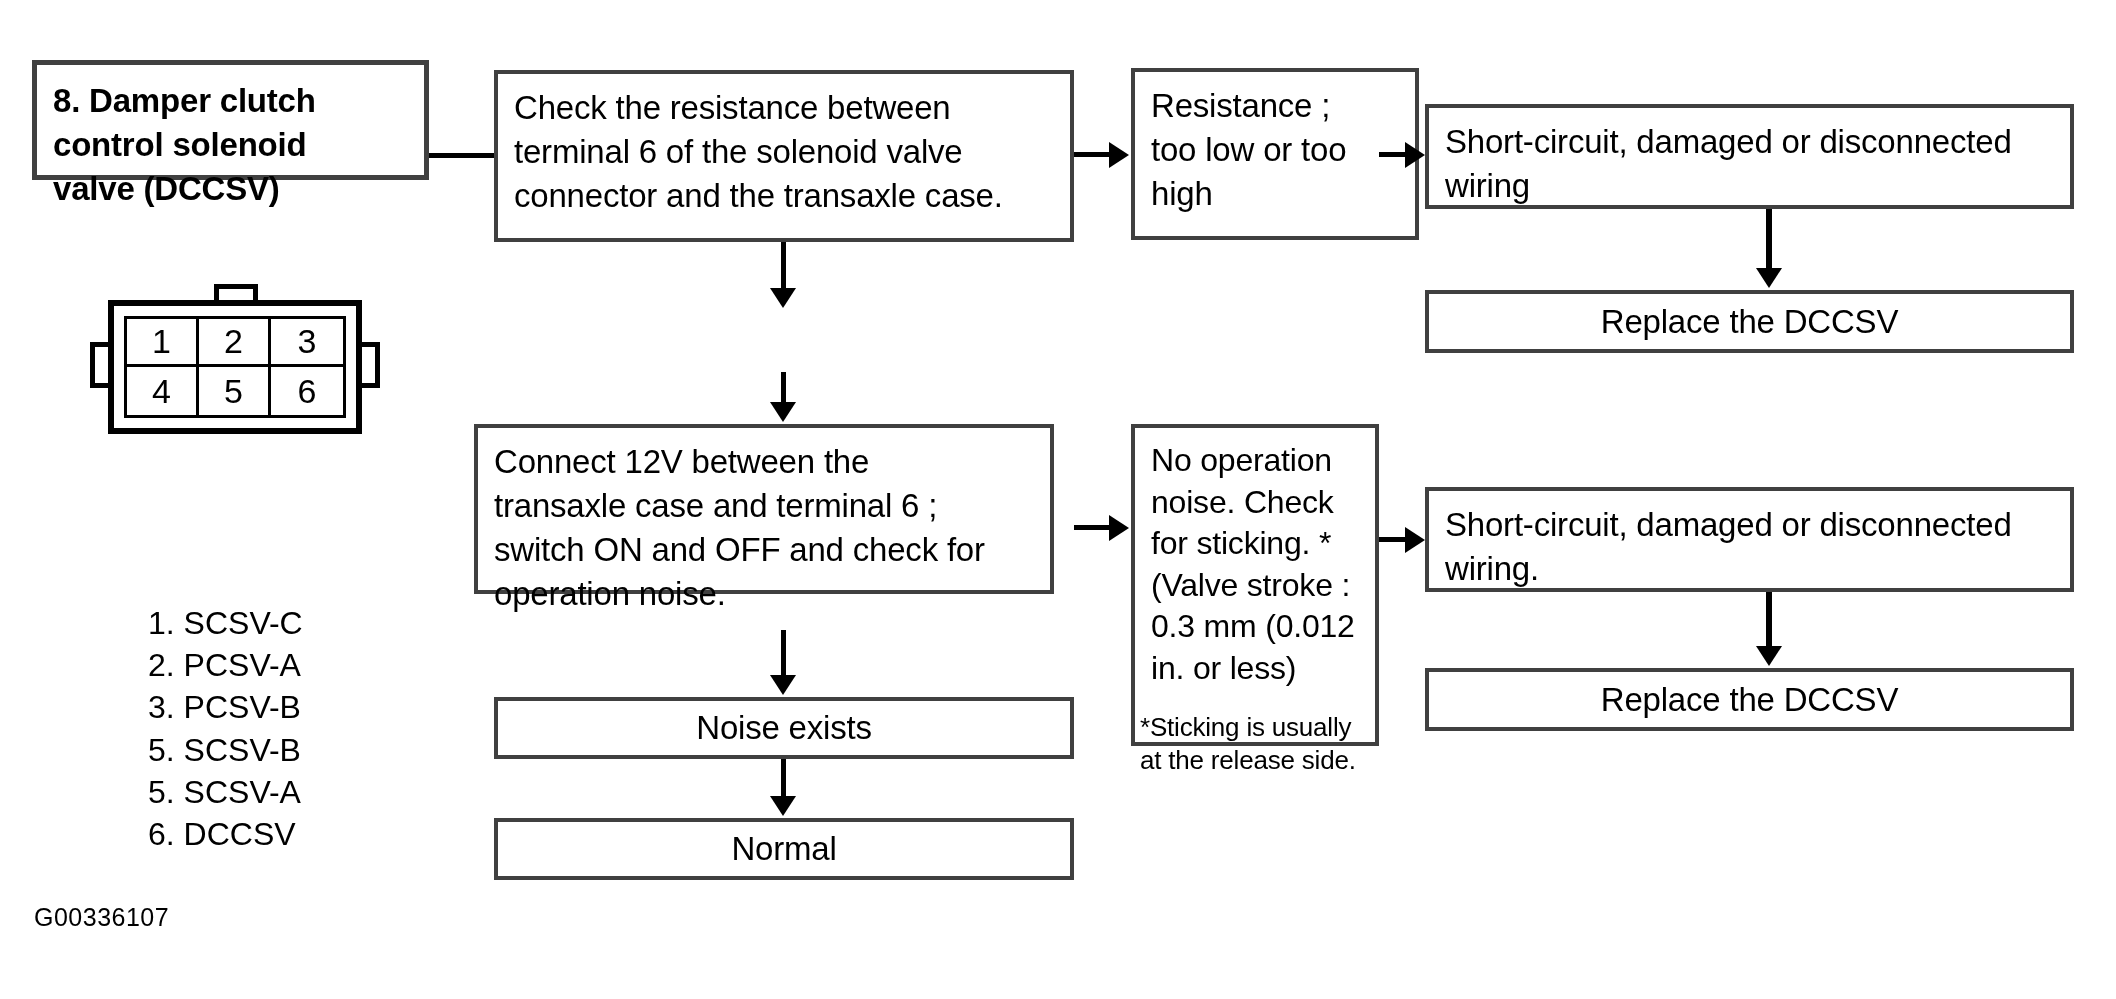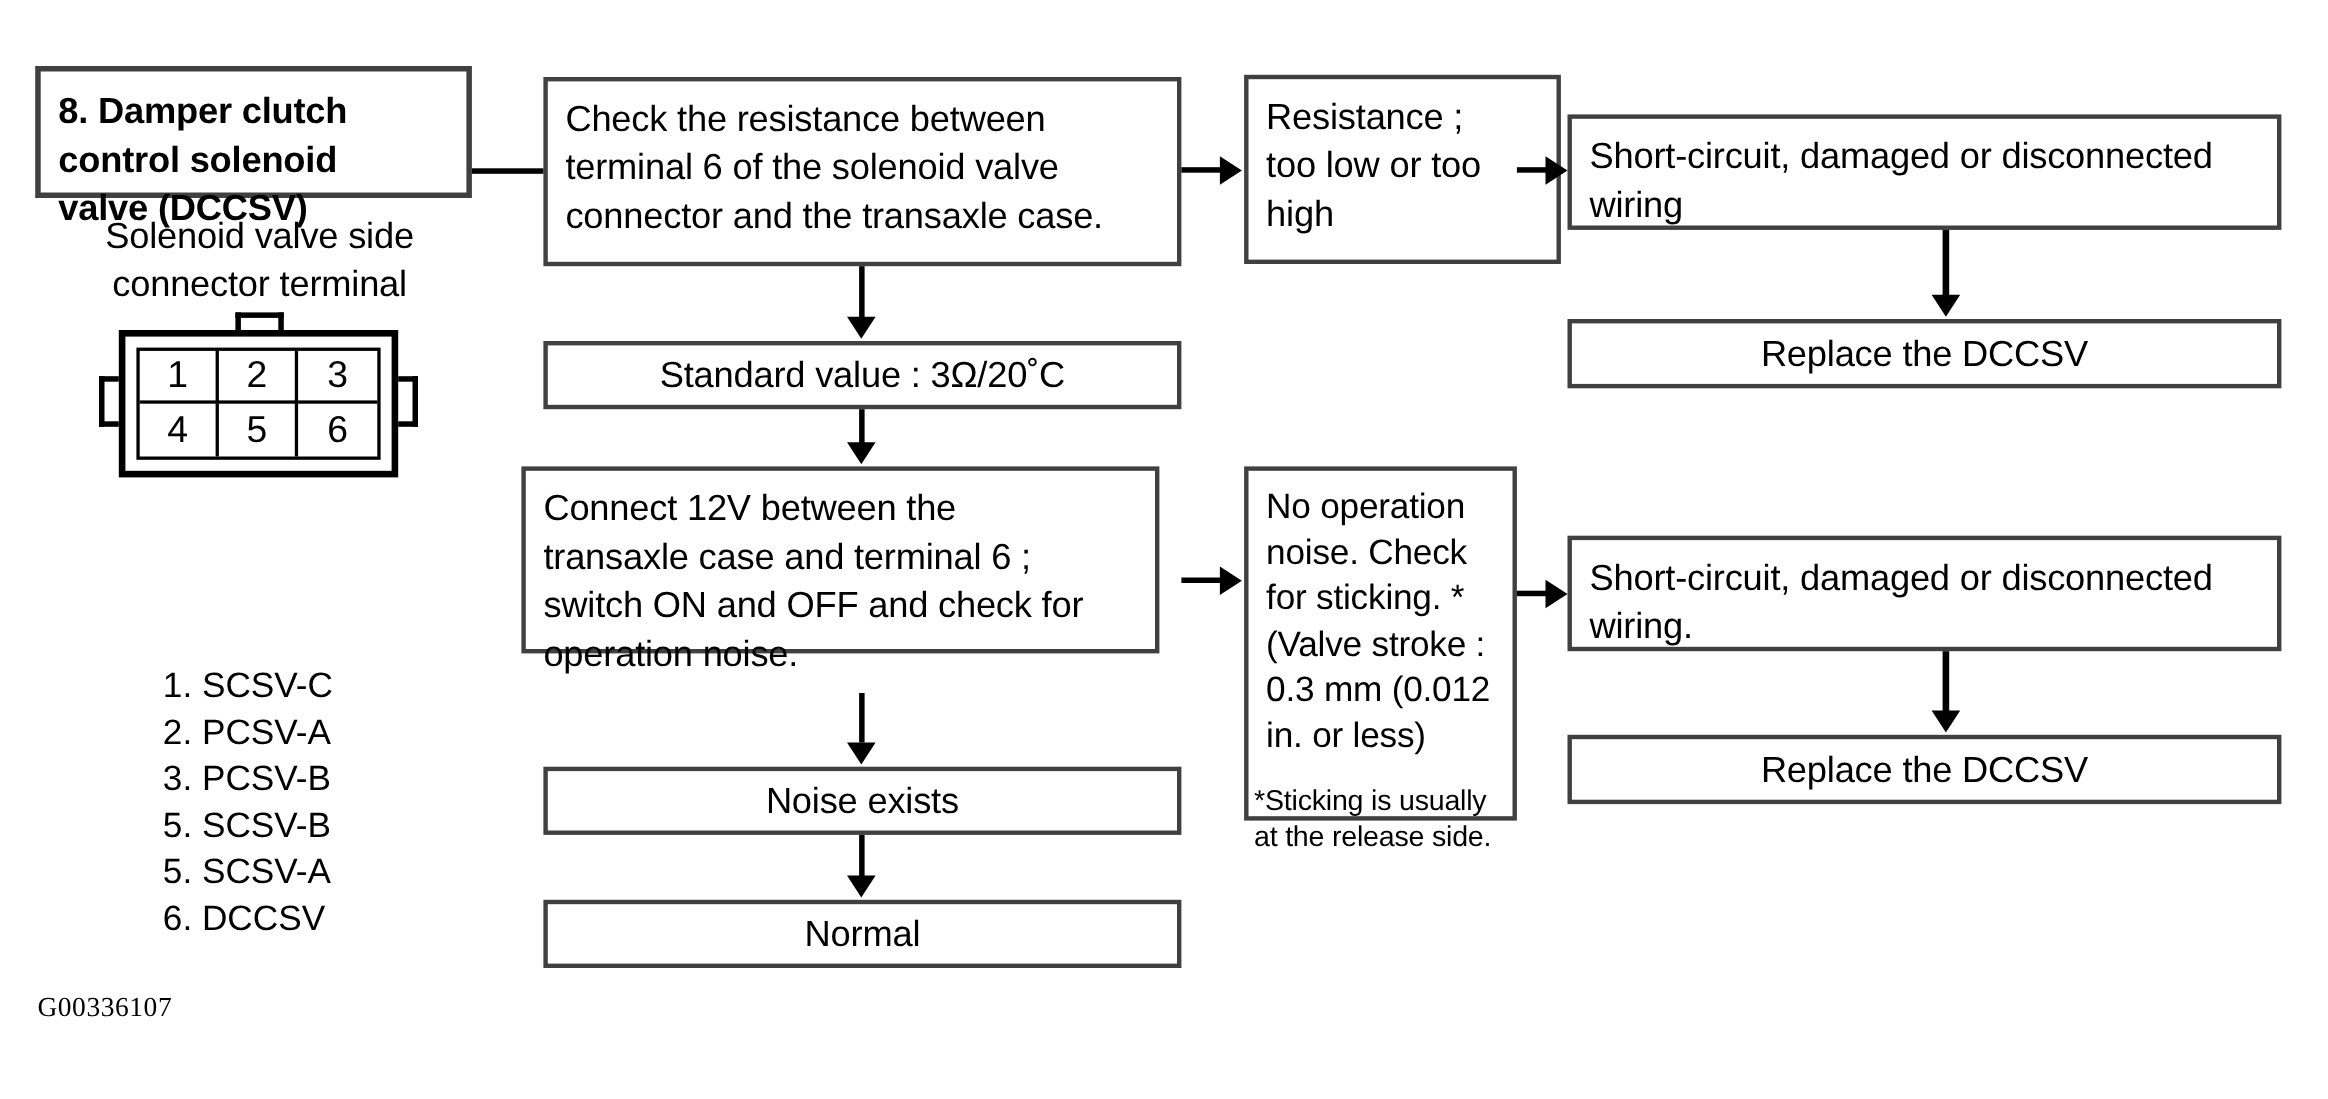--- a/index.html
+++ b/index.html
@@ -59,21 +59,20 @@
     position: absolute;
     font-size: 26px;
     line-height: 1.27;
     white-space: pre-line;
     letter-spacing: -0.2px;
   }
   .figcode {
     position: absolute;
     font-size: 25px;
     letter-spacing: 0.5px;
-    font-family: Liberation Serif, serif;
   }
 
   
   .legend {
     position: absolute;
     font-size: 32px;
     line-height: 1.32;
   }
   .legend-row {
     display: block;
@@ -141,22 +140,20 @@
 </style>
 </head>
 <body>
 
 <div id="stage">
 
   <div class="box bold pad" style="left:32px; top:60px; width:397px; height:120px; padding-top:14px;">8. Damper clutch
     control solenoid
     valve (DCCSV)</div>
 
-  <div class="caption" style="left:36px; top:192px; width:400px; text-align:center;">Solenoid valve side
-connector terminal</div>
 
   <div class="plug" style="left:108px; top:284px; width:280px; height:150px;">
 
     <div class="tab" style="left:106px; top:0px; width:44px; height:20px; border-bottom:none;"></div>
 
     <div class="tab" style="left:-18px; top:58px; width:22px; height:46px; border-right:none;"></div>
 
     <div class="tab" style="left:250px; top:58px; width:22px; height:46px; border-left:none;"></div>
 
     <div class="plug-body" style="left:0px; top:16px; width:254px; height:134px;"></div>
@@ -179,21 +176,20 @@
     <span class="legend-row">5. SCSV-A</span>
     <span class="legend-row">6. DCCSV</span>
   </div>
 
   <div class="figcode" style="left:34px; top:903px;">G00336107</div>
 
   <div class="box thin pad" style="left:494px; top:70px; width:580px; height:172px;">Check the resistance between
 terminal 6 of the solenoid valve
 connector and the transaxle case.</div>
 
-  <div class="box thin center" style="left:494px; top:310px; width:580px; height:62px;">Standard value : 3Ω/20˚C</div>
 
   <div class="box thin pad" style="left:474px; top:424px; width:580px; height:170px;">Connect 12V between the
 transaxle case and terminal 6 ;
 switch ON and OFF and check for
 operation noise.</div>
 
   <div class="box thin center" style="left:494px; top:818px; width:580px; height:62px;">Normal</div>
 
   <div class="box thin center" style="left:494px; top:697px; width:580px; height:62px;">Noise exists</div>
 

